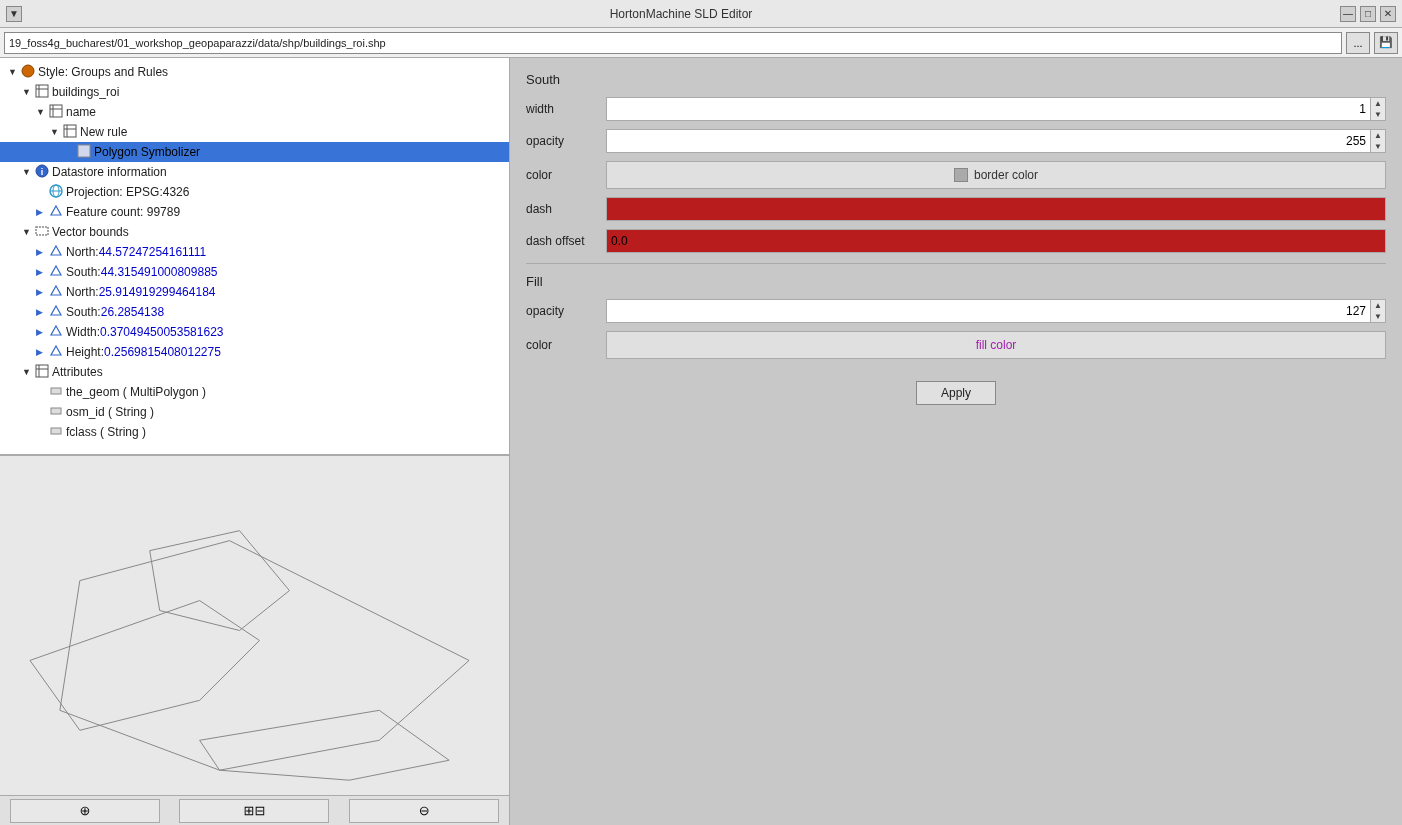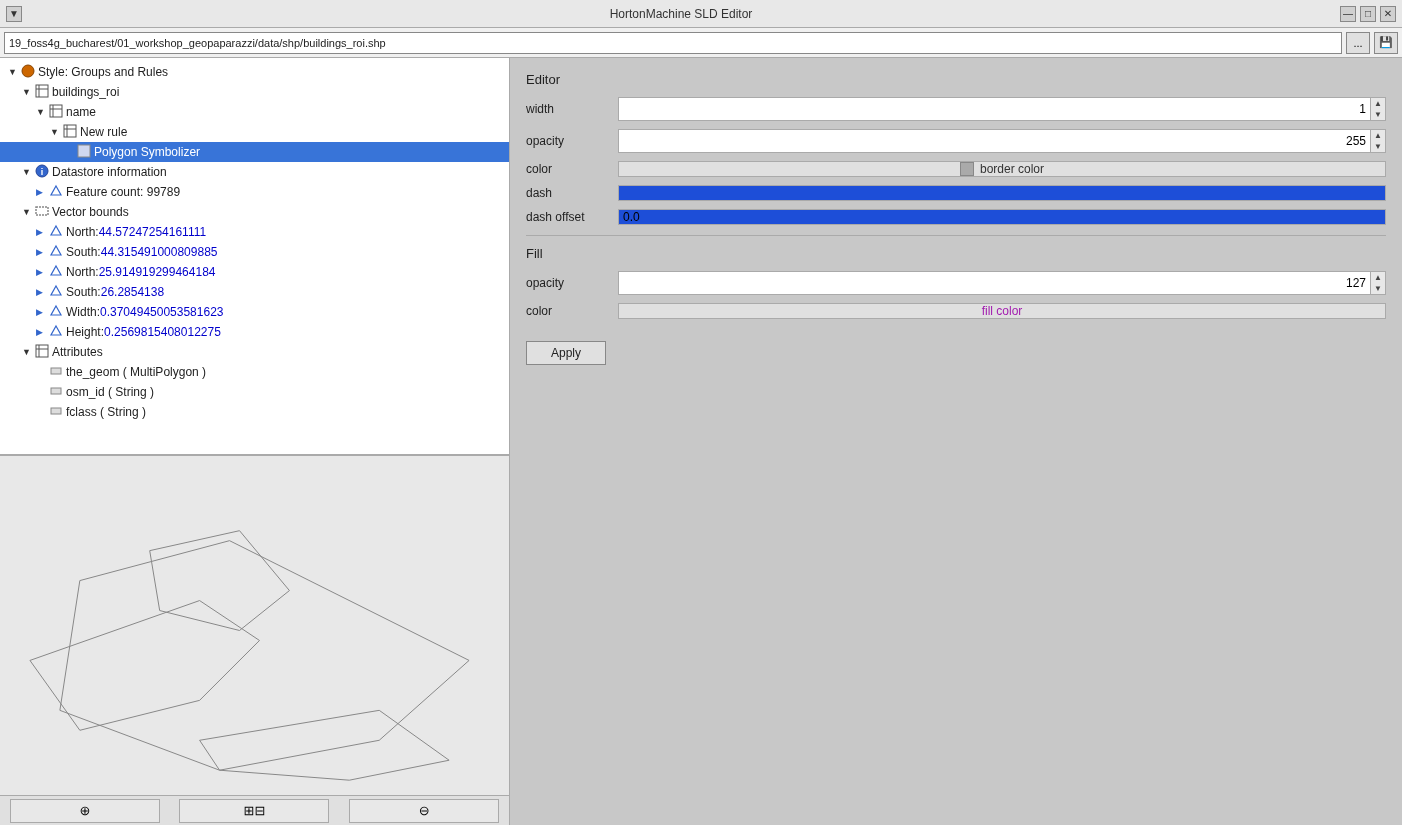--- a/index.html
+++ b/index.html
@@ -117,21 +117,21 @@
       height: 20px;
       padding-left: 4px;
       cursor: default;
       white-space: nowrap;
     }
     .tree-item.selected {
       background: #3874d8;
       color: white;
     }
     .tree-item.selected .tree-label {
-      color: #ffffff;
+      color: #000000;
     }
 
     .tree-indent {
       display: inline-block;
     }
     .tree-arrow {
       display: inline-block;
       width: 12px;
       font-size: 9px;
       color: #555;
@@ -202,38 +202,38 @@
       font-weight: normal;
       color: #222;
       margin-bottom: 10px;
       margin-top: 4px;
     }
 
     .form-row {
       display: flex;
       align-items: center;
       margin-bottom: 8px;
-      gap: 12px;
+      gap: 0;
     }
     .form-label {
       width: 80px;
       font-size: 12px;
       color: #222;
       flex-shrink: 0;
     }
     .form-field {
       flex: 1;
       display: flex;
       align-items: center;
     }
     .form-input {
       flex: 1;
-      height: 16px;
+      height: 24px;
       border: 1px solid #aaa;
-      background: #1d4ed8;
+      background: #b91c1c;
       padding: 0 4px;
       font-size: 12px;
     }
     .form-input-with-spinner {
       flex: 1;
       display: flex;
       height: 24px;
     }
     .form-input-with-spinner input {
       flex: 1;
@@ -259,21 +259,21 @@
       font-size: 8px;
       cursor: pointer;
       border: none;
       background: transparent;
       color: #444;
       line-height: 1;
     }
 
     .color-btn {
       flex: 1;
-      height: 16px;
+      height: 28px;
       border: 1px solid #aaa;
       background: #e0e0e0;
       cursor: pointer;
       display: flex;
       align-items: center;
       justify-content: center;
       gap: 6px;
       font-size: 12px;
       color: #333;
     }
@@ -298,21 +298,21 @@
       padding: 4px 24px;
       cursor: pointer;
       font-size: 12px;
       color: #222;
       float: right;
       margin-top: 10px;
     }
 
     .apply-row {
       display: flex;
-      justify-content: flex-start;
+      justify-content: center;
       margin-top: 12px;
       text-decoration: underline;
     }
 
     
     ::-webkit-scrollbar { width: 8px; }
     ::-webkit-scrollbar-track { background: #e0e0e0; }
     ::-webkit-scrollbar-thumb { background: #aaa; border: 1px solid #999; }
   </style>
 </head>
@@ -392,20 +392,30 @@
           <span class="tree-indent" style="width: 18px; display: inline-block;"></span>
           <span class="tree-arrow" style="color: rgb(51, 51, 51); font-size: 9px;">▼</span>
           <span class="tree-icon"><svg width="14" height="14" viewBox="0 0 14 14">
               <circle cx="7" cy="7" r="6" fill="#3366cc" stroke="#224499" stroke-width="1"></circle>
               <text x="7" y="11" text-anchor="middle" fill="white" font-size="9" font-weight="bold">i</text>
             </svg></span>
           <span class="tree-label">Datastore information</span>
         </div>
         <div class="tree-item">
           <span class="tree-indent" style="width: 32px; display: inline-block;"></span>
+          <span style="display: inline-block; width: 12px;"></span>
+          <span class="tree-icon"><svg width="14" height="14" viewBox="0 0 14 14">
+              <circle cx="7" cy="7" r="6" fill="none" stroke="#3399cc" stroke-width="1.5"></circle>
+              <ellipse cx="7" cy="7" rx="3" ry="6" fill="none" stroke="#3399cc" stroke-width="1"></ellipse>
+              <line x1="1" y1="7" x2="13" y2="7" stroke="#3399cc" stroke-width="1"></line>
+            </svg></span>
+          <span class="tree-label">Projection: EPSG:4326</span>
+        </div>
+        <div class="tree-item">
+          <span class="tree-indent" style="width: 32px; display: inline-block;"></span>
           <span class="tree-arrow" style="color: rgb(51, 102, 204); font-size: 9px;">▶</span>
           <span class="tree-icon"><svg width="14" height="14" viewBox="0 0 14 14">
               <polygon points="7,2 12,11 2,11" fill="none" stroke="#3366cc" stroke-width="1.2"></polygon>
             </svg></span>
           <span class="tree-label">Feature count: 99789</span>
         </div>
         <div class="tree-item">
           <span class="tree-indent" style="width: 18px; display: inline-block;"></span>
           <span class="tree-arrow" style="color: rgb(51, 51, 51); font-size: 9px;">▼</span>
           <span class="tree-icon"><svg width="14" height="14" viewBox="0 0 14 14">
@@ -523,21 +533,21 @@
       </button>
       <button class="map-tool-btn">
         <span>⊖</span>
       </button>
     </div>
 
   </div>
 
   <div class="right-panel">
 
-    <div class="section-header">Editor</div>
+    <div class="section-header">South</div>
 
     <div class="form-row">
       <span class="form-label">width</span>
       <div class="form-field">
         <div class="form-input-with-spinner">
           <input type="text" value="1" style="">
           <div class="spinner-btns">
             <button class="spinner-btn">▲</button>
             <button class="spinner-btn">▼</button>
           </div>

